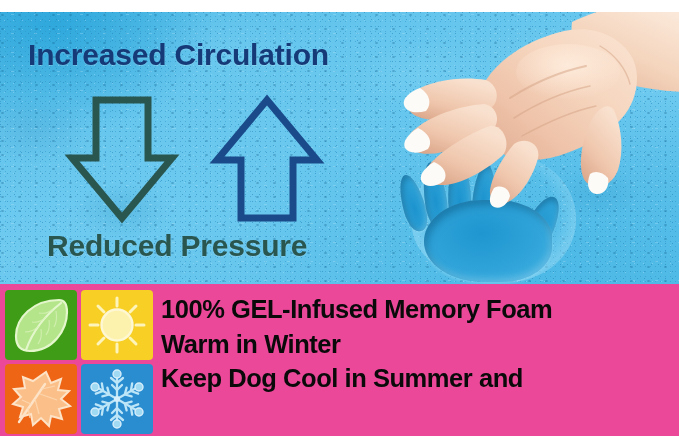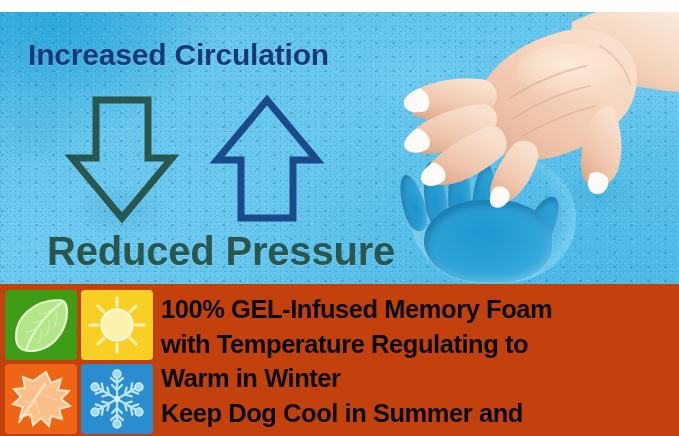--- a/index.html
+++ b/index.html
@@ -85,21 +85,21 @@
     letter-spacing: -0.2px;
   }
   #txt-increased {
     left: 28px; top: 26px;
     font-size: 30px;
     color: #153a77;
     text-shadow: 0 1px 1px rgba(255,255,255,.18);
   }
   #txt-reduced {
     left: 47px; top: 217px;
-    font-size: 40px;
+    font-size: 30px;
     color: #2a5650;
     text-shadow: 0 1px 1px rgba(255,255,255,.18);
   }
 
   
   .arrow-svg { position: absolute; }
   #arrow-down { left: 62px; top: 82px; }
   #arrow-up   { left: 207px; top: 80px; }
 
   
@@ -147,21 +147,21 @@
   }
 
   
   .hand { position: absolute; left: 390px; top: -6px; width: 292px; height: 212px; }
 
   
   .info-panel {
     position: absolute;
     left: 0; top: 284px;
     width: 679px; height: 152px;
-    background: #c2410c;
+    background: #ec4899;
   }
 
   .icon-grid {
     position: absolute;
     left: 5px; top: 6px;
     width: 150px; height: 144px;
     display: grid;
     grid-template-columns: 72px 72px;
     grid-template-rows: 70px 70px;
     gap: 4px;
@@ -368,18 +368,17 @@
             <circle cx="14" cy="48" r="4"></circle>
             <circle cx="14" cy="23" r="4"></circle>
           </g>
           <circle cx="36" cy="35" r="3" fill="#d6eefb"></circle>
         </svg>
       </div>
     </div>
 
     <div class="info-text">
       <span class="line">100% GEL-Infused Memory Foam</span>
-      <span class="line">with Temperature Regulating to</span>
       <span class="line">Warm in Winter</span>
       <span class="line">Keep Dog Cool in Summer and</span>
     </div>
   </div>
 </div>
 
 </body></html>

